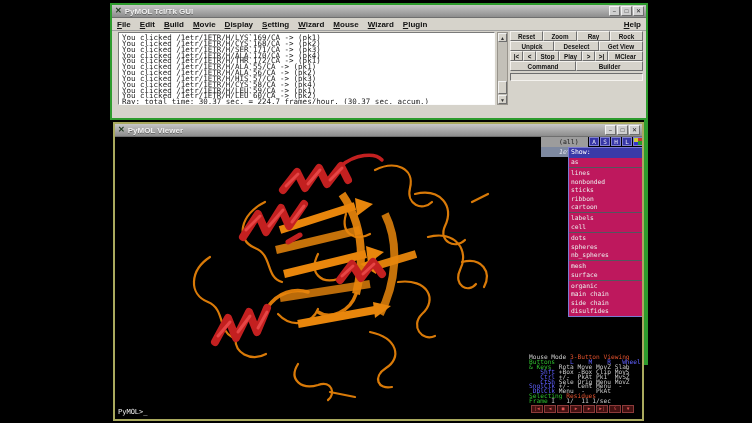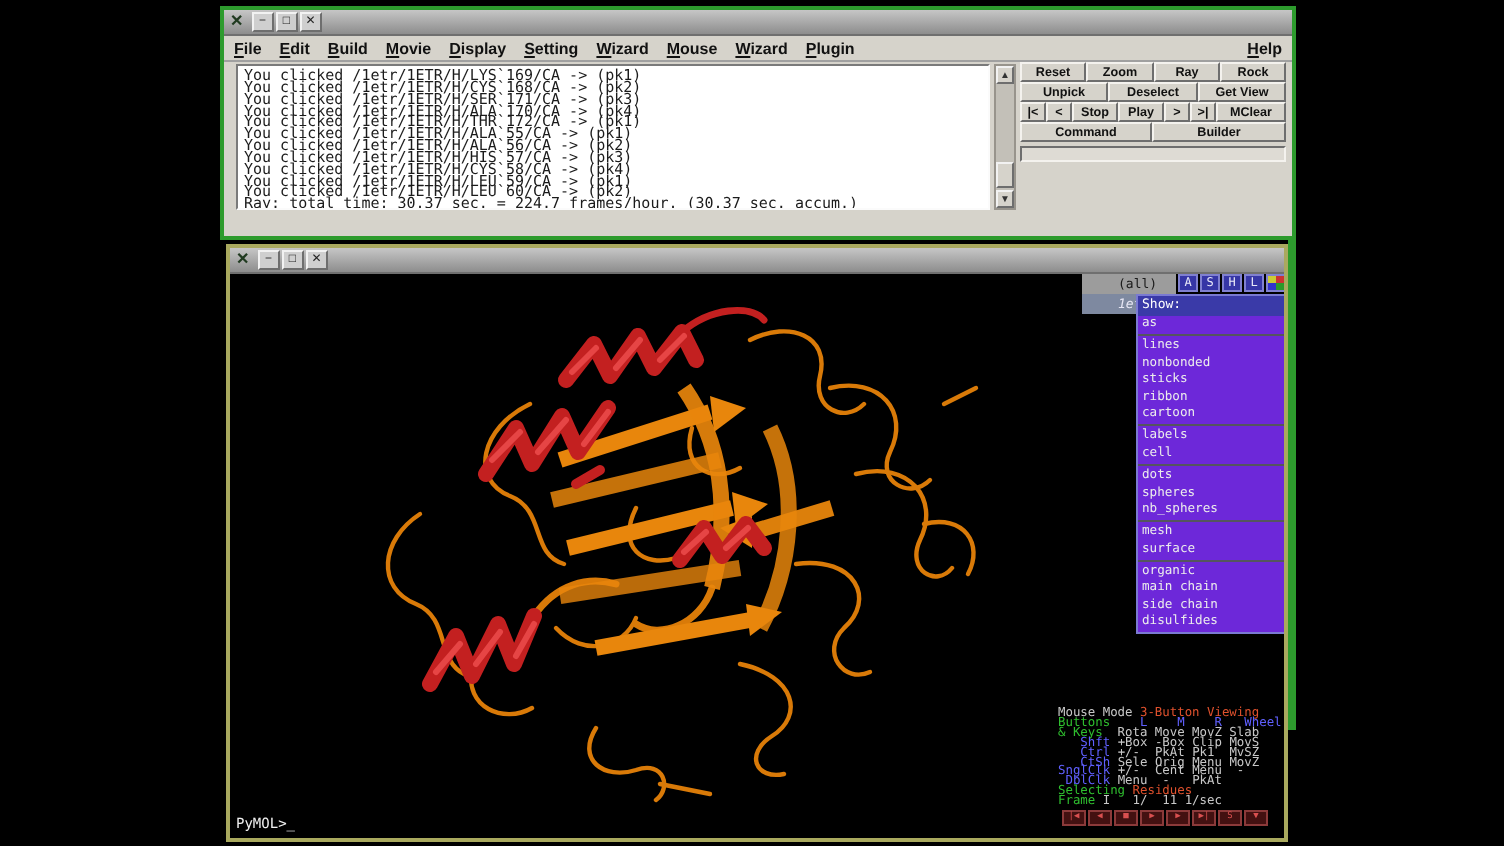--- a/index.html
+++ b/index.html
@@ -86,21 +86,21 @@
   #obj-all   { left:426px; top:0;   background:#9c9c9c; color:#1a1a1a; }
   #obj-1etr  { left:426px; top:10px; background:#7e89a0; color:#e6e6f4;font-style:italic; }
   #ashlc-bar { position:absolute; left:474px; top:0; display:flex; gap:1px; }
   .ashlc-btn {
     width:10px; height:9px; background:#3636a6; border:1px solid #8080d0;
     color:#e8e8f8; font-size:6px; line-height:7px; text-align:center;
     font-family:"DejaVu Sans Mono", monospace;
   }
   .color-wheel { background:conic-gradient(#cc3333 0 25%, #2a9a2a 25% 50%, #3333cc 50% 75%, #cccc33 75%); color:transparent; }
   
-  #show-menu { position:absolute; left:453px; top:10px; width:76px; background:#6d28d9; border:1px solid #7a7ad2; }
+  #show-menu { position:absolute; left:453px; top:10px; width:76px; background:#be185d; border:1px solid #7a7ad2; }
   #show-menu-header {
     background:#3a3aa8; color:#ffffff; font-family:"DejaVu Sans Mono", monospace;
     font-size:6.5px; line-height:9px; height:10px; padding-left:2px;
   }
   .show-menu-item {
     color:#ececec; font-family:"DejaVu Sans Mono", monospace; font-size:6.3px;
     height:8.4px; line-height:8.4px; padding-left:2px; white-space:nowrap;
   }
   .menu-sep { height:1px; background:#55555e; margin:1px 0; }
   
@@ -120,20 +120,21 @@
 </head>
 <body>
 
 <div id="desktop">
 
   <div id="occluded-window-border"></div>
 
   <div id="gui-window">
     <div class="titlebar">
       <span class="x-logo">✕</span>
+      <span class="title-text">PyMOL Tcl/Tk GUI</span>
       <span class="win-btn">−</span>
       <span class="win-btn">□</span>
       <span class="win-btn">✕</span>
     </div>
     <div id="menubar">
       <span class="menu-item">File</span>
       <span class="menu-item">Edit</span>
       <span class="menu-item">Build</span>
       <span class="menu-item">Movie</span>
       <span class="menu-item">Display</span>
@@ -191,20 +192,21 @@
         </div>
         <div id="feedback-strip"></div>
       </div>
       <input id="command-input" value="" style="">
     </div>
   </div>
 
   <div id="viewer-window">
     <div class="titlebar">
       <span class="x-logo">✕</span>
+      <span class="title-text">PyMOL Viewer</span>
       <span class="win-btn">−</span>
       <span class="win-btn">□</span>
       <span class="win-btn">✕</span>
     </div>
 
     <div id="viewer-canvas">
 
       <svg id="protein-svg" width="370" height="270" viewBox="0 0 370 270">
 
         <g fill="none" stroke-width="2.2" stroke-linecap="round" stroke="#d97a08">

